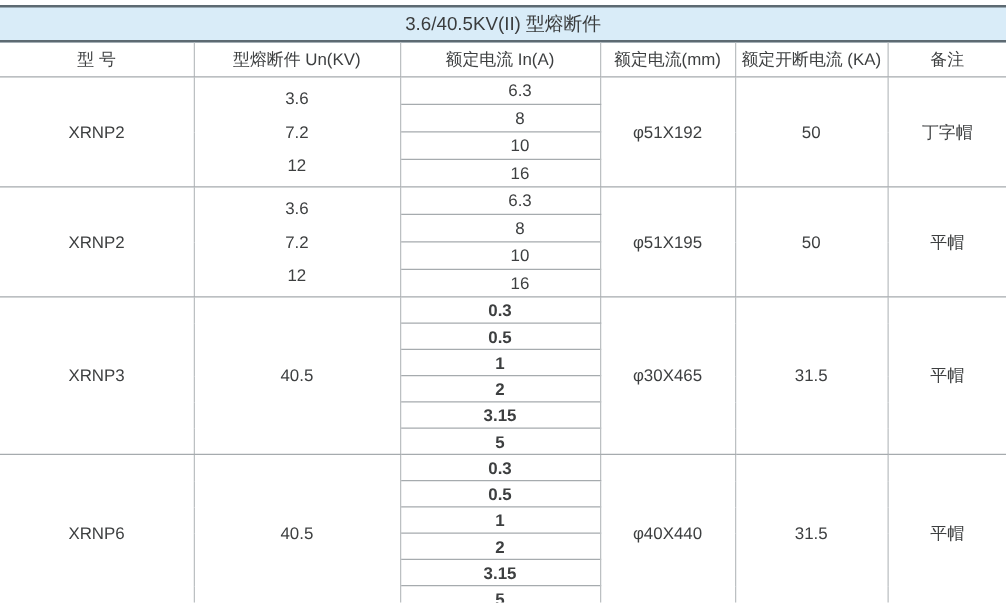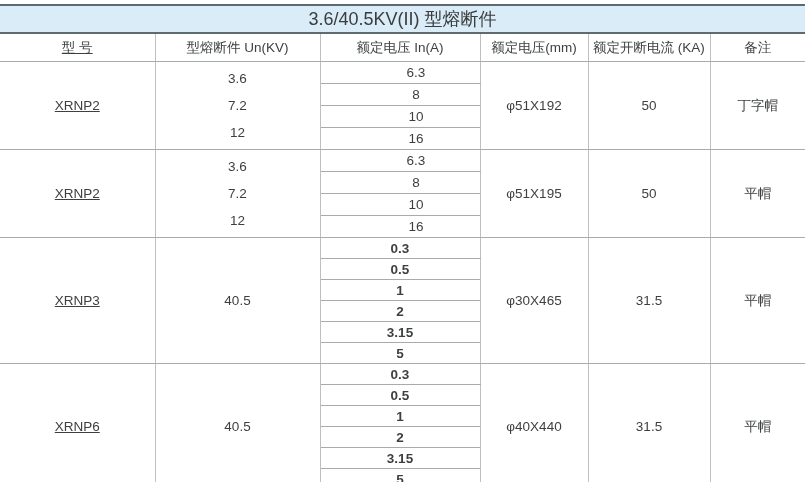--- a/index.html
+++ b/index.html
@@ -19,21 +19,21 @@
   }
   .title-band {
     margin-top: 4px;
     height: 26px;
     background: #d9ecf8;
     border-top: 2px solid #5d6a72;
     border-bottom: 2px solid #5d6a72;
     display: flex;
     align-items: center;
     justify-content: center;
-    font-size: 18px;
+    font-size: 15px;
     color: #3a3c3d;
   }
   table.spec {
     width: 805px;
     table-layout: fixed;
     border-collapse: collapse;
     border-bottom: 3px solid #4c4e50;
     font-size: 13.5px;
     color: #3d3f40;
   }
@@ -42,21 +42,21 @@
     border-left: 1px solid #bcc0c2;
     border-right: 1px solid #bcc0c2;
     border-bottom: 1px solid #a6abae;
     text-align: center;
     vertical-align: middle;
     padding: 0;
     font-weight: normal;
     overflow: hidden;
   }
   table.spec th { height: 27px; }
-  table.spec .c0 { border-left: none; text-decoration: underline; }
+  table.spec .c0 { border-left: none; }
   table.spec .c5 { border-right: none; }
   td.current-cell.h21 { height: 21px; padding-left: 32px; }
   td.current-cell.h20 { height: 20px; font-weight: bold; }
   .voltage-line { line-height: 27px; }
 </style>
 </head>
 <body>
 
 <div class="page">
 
@@ -70,22 +70,22 @@
         <col style="width: 165px;">
         <col style="width: 160px;">
         <col style="width: 108px;">
         <col style="width: 122px;">
         <col style="width: 95px;">
       </colgroup>
     <thead>
       <tr id="header-row">
           <th class="c0">型 号</th>
           <th class="c1">型熔断件 Un(KV)</th>
-          <th class="c2">额定电压 In(A)</th>
-          <th class="c3">额定电压(mm)</th>
+          <th class="c2">额定电流 In(A)</th>
+          <th class="c3">额定电流(mm)</th>
           <th class="c4">额定开断电流 (KA)</th>
           <th class="c5">备注</th>
         </tr>
     </thead>
     <tbody id="table-body">
         <tr>
           <td class="c0" rowspan="4">XRNP2</td>
           <td class="c1" rowspan="4">
             <div class="voltage-line">3.6</div>
             <div class="voltage-line">7.2</div>

